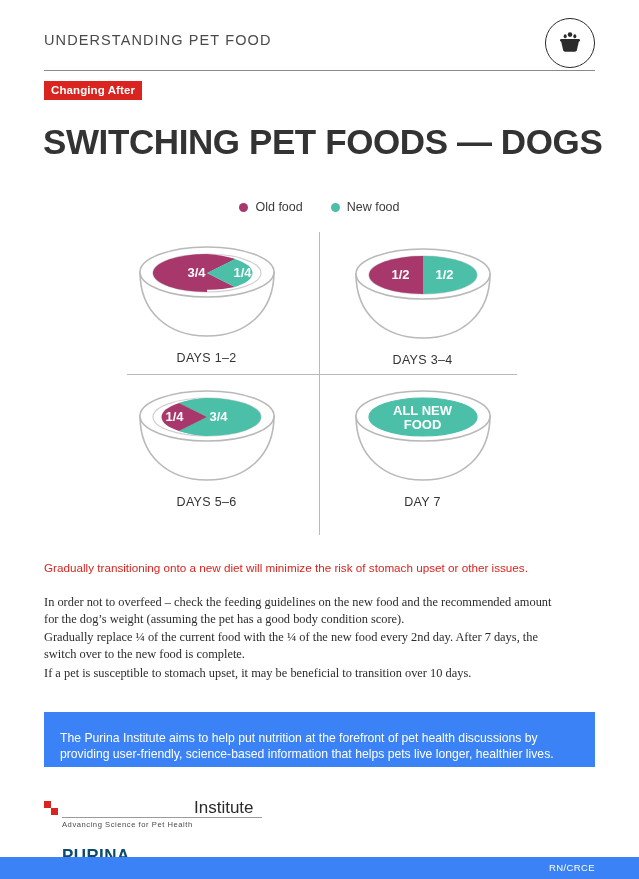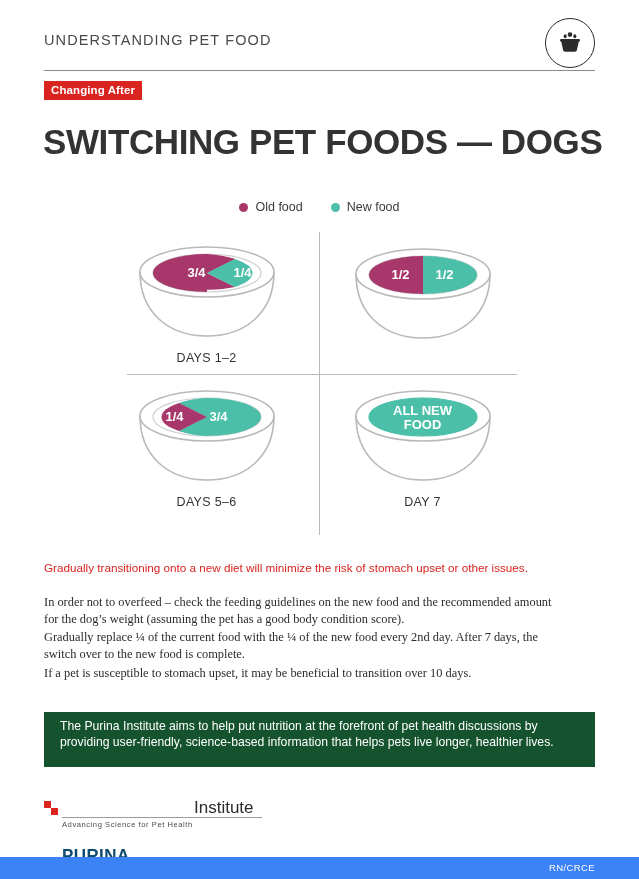--- a/index.html
+++ b/index.html
@@ -187,26 +187,26 @@
   .para-2 { top: 629px; }
   .para-3 { top: 665px; }
 
   
   .callout {
     position: absolute;
     left: 44px;
     top: 712px;
     width: 551px;
     height: 55px;
-    background: #14532d;
+    background: #3b82f6;
     box-sizing: border-box;
     color: #ffffff;
     font-size: 12.2px;
     line-height: 1.35;
-    padding: 6px 16px;
+    padding: 18px 16px;
   }
 
   
   .brand {
     position: absolute;
     left: 44px;
     top: 798px;
     width: 300px;
     height: 40px;
   }
@@ -331,20 +331,21 @@
       <svg width="158" height="104" viewBox="0 0 158 104">
         <path d="M12 34 C12 74 40 98 79 98 C118 98 146 74 146 34 Z" fill="#ffffff" stroke="#b9b9b9" stroke-width="1.6"></path>
         <ellipse cx="79" cy="34" rx="67" ry="25" fill="#ffffff" stroke="#b9b9b9" stroke-width="1.6"></ellipse>
         <ellipse cx="79" cy="35" rx="54" ry="19" fill="#ffffff" stroke="#cfcfcf" stroke-width="1.2"></ellipse>
         <path d="M79 16 a54 19 0 0 0 0 38 Z" fill="#a8386b"></path>
         <path d="M79 16 a54 19 0 0 1 0 38 Z" fill="#4bbfa8"></path>
       </svg>
       <div class="frac" style="left:40px; top:28px; width:34px;">1/2</div>
       <div class="frac" style="left:84px; top:28px; width:34px;">1/2</div>
     </div>
+    <div class="cell-label">DAYS 3–4</div>
   </div>
 
   <div class="cell cell-3">
     <div class="bowl-wrap">
       <svg width="158" height="104" viewBox="0 0 158 104">
         <path d="M12 34 C12 74 40 98 79 98 C118 98 146 74 146 34 Z" fill="#ffffff" stroke="#b9b9b9" stroke-width="1.6"></path>
         <ellipse cx="79" cy="34" rx="67" ry="25" fill="#ffffff" stroke="#b9b9b9" stroke-width="1.6"></ellipse>
         <ellipse cx="79" cy="35" rx="54" ry="19" fill="#ffffff" stroke="#cfcfcf" stroke-width="1.2"></ellipse>
 
         <path d="M51 21 a54 19 0 0 1 28 -5 a54 19 0 0 1 0 38 a54 19 0 0 1 -28 -5 L79 35 Z" fill="#4bbfa8"></path>

